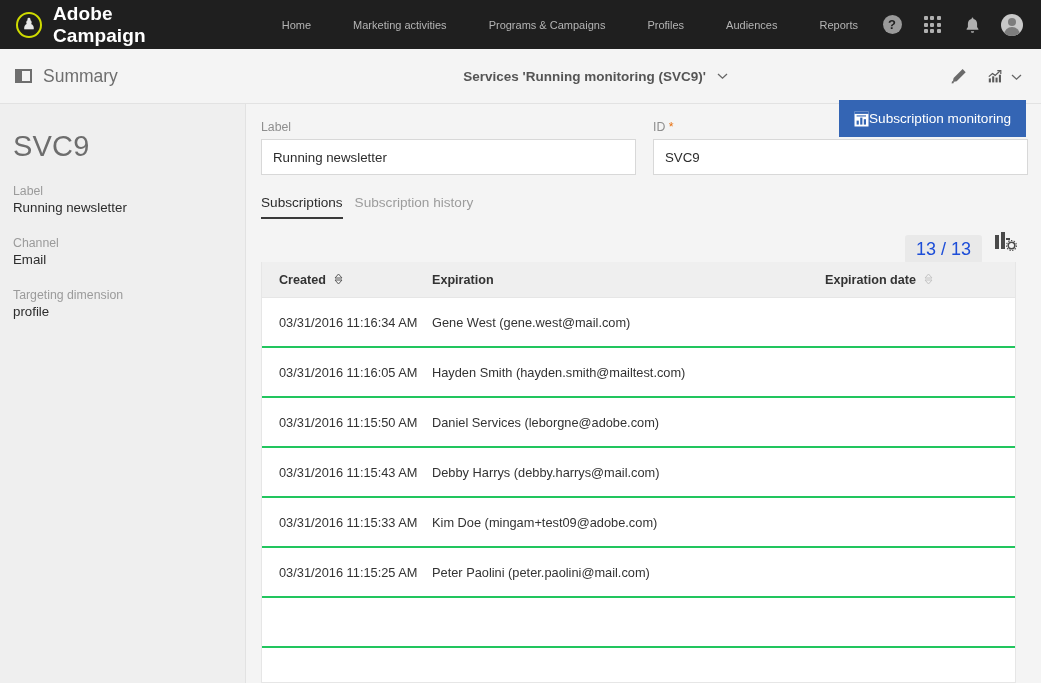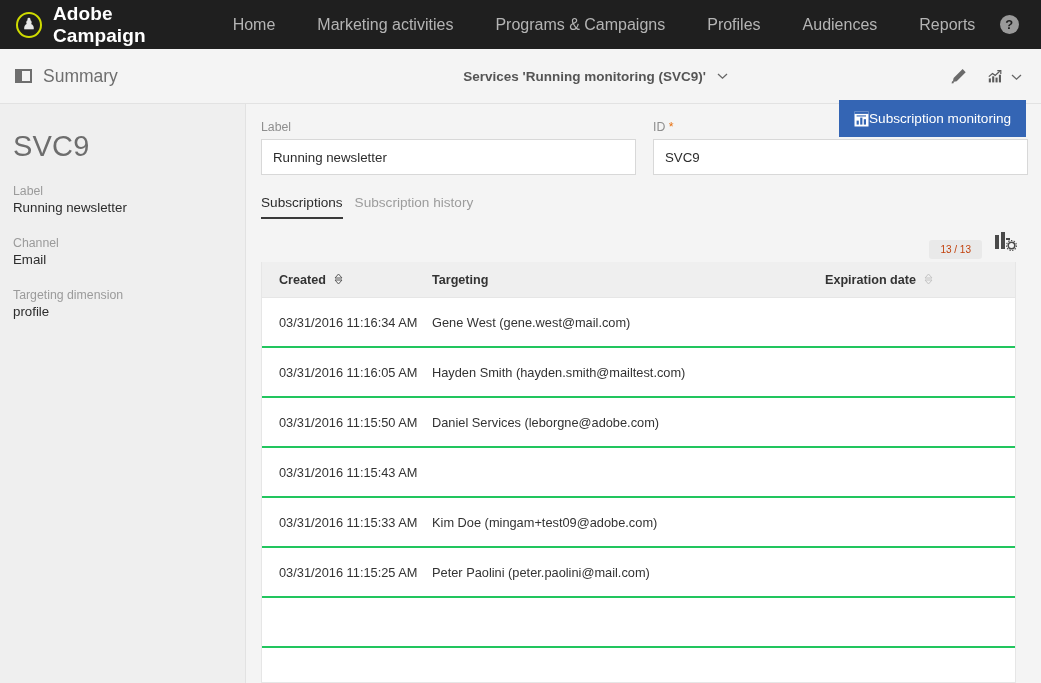--- a/index.html
+++ b/index.html
@@ -18,21 +18,21 @@
   }
   .brand { display: flex; align-items: center; padding-left: 16px; }
   .logo-circle {
     width: 26px; height: 26px; border-radius: 50%;
     border: 2px solid #cfdb00; display: flex; align-items: center; justify-content: center;
     flex: 0 0 26px;
   }
   .logo-glyph { font-size: 15px; color: #e8e8e8; line-height: 1; font-family: "Liberation Serif", serif; font-weight: bold; }
   .brand-name { color: #ffffff; font-size: 19px; font-weight: bold; margin-left: 11px; letter-spacing: .1px; }
   .navlinks { display: flex; align-items: center; margin-left: 66px; }
-  .navlink { color: #b4b4b4; font-size: 16px; padding: 0 21px; cursor: pointer; white-space: nowrap; }
+  .navlink { color: #b4b4b4; font-size: 11px; padding: 0 21px; cursor: pointer; white-space: nowrap; }
   .navicons { margin-left: auto; display: flex; align-items: center; padding-right: 16px; gap: 14px; }
   .icon-btn { width: 26px; height: 26px; display: flex; align-items: center; justify-content: center; cursor: pointer; }
   .help-circle {
     width: 19px; height: 19px; border-radius: 50%; background: #9a9a9a;
     color: #1f1f1f; font-size: 13px; font-weight: bold; display: flex;
     align-items: center; justify-content: center; line-height: 1;
   }
   .grid3 { display: grid; grid-template-columns: repeat(3, 4px); grid-template-rows: repeat(3, 4px); gap: 2.5px; }
   .grid3 i { background: #b0b0b0; border-radius: 1px; display: block; width: 4px; height: 4px; }
   .avatar-circle {
@@ -84,21 +84,21 @@
     font-family: "Liberation Sans", sans-serif;
   }
 
   .tabs { display: flex; align-items: flex-end; padding: 20px 8px 0 15px; gap: 12px; }
   .tab { font-size: 13.6px; color: #9c9c9c; padding-bottom: 7px; cursor: pointer; border-bottom: 2px solid transparent; }
   .tab.active { color: #2c2c2c; border-bottom-color: #3a3a3a; }
 
   .panel { margin: 0 25px 0 15px; flex: 1; display: flex; flex-direction: column; min-height: 0; }
   .panel-toolbar { height: 43px; display: flex; align-items: center; justify-content: flex-end; gap: 13px; padding-right: 0; }
   .count-pill {
-    background: #e9e9e9; color: #c2410c; font-size: 10px; border-radius: 3px;
+    background: #e9e9e9; color: #1d4ed8; font-size: 18px; border-radius: 3px;
     padding: 4px 11px; cursor: default; margin-top: 17px;
   }
   .col-settings { display: flex; align-items: flex-end; gap: 1.5px; cursor: pointer; position: relative; padding-right: 6px; }
   .col-settings span { display: block; width: 4px; background: #4a4a4a; }
   .gear {
     position: absolute; right: -1px; bottom: -2px; width: 11px; height: 11px;
     color: #4a4a4a; font-size: 11px; line-height: 11px; background: #f4f4f4;
   }
 
   .table-wrap { background: #fff; border: 1px solid #e6e6e6; border-top: none; overflow: hidden; flex: 1; min-height: 0; }
@@ -295,21 +295,21 @@
             <div class="th c1">
               <span>Created</span>
               <span class="sorticon">
                 <svg width="9" height="12" viewBox="0 0 9 12" aria-hidden="true">
                   <path d="M4.5 1L8 5H1z" fill="none" stroke="#5b5b5b" stroke-width="1"></path>
                   <path d="M4.5 11L8 7H1z" fill="none" stroke="#5b5b5b" stroke-width="1"></path>
                 </svg>
               </span>
             </div>
             <div class="th c2">
-              <span>Targeting</span>
+              <span>Expiration</span>
             </div>
             <div class="th c3">
               <span>Expiration date</span>
               <span class="sorticon dim">
                 <svg width="9" height="12" viewBox="0 0 9 12" aria-hidden="true">
                   <path d="M4.5 1L8 5H1z" fill="none" stroke="#c4c4c4" stroke-width="1"></path>
                   <path d="M4.5 11L8 7H1z" fill="none" stroke="#c4c4c4" stroke-width="1"></path>
                 </svg>
               </span>
             </div>
@@ -325,20 +325,21 @@
             <div class="td c2">Hayden Smith (hayden.smith@mailtest.com)</div>
             <div class="td c3"></div>
           </div>
           <div class="trow">
             <div class="td c1">03/31/2016 11:15:50 AM</div>
             <div class="td c2">Daniel Services (leborgne@adobe.com)</div>
             <div class="td c3"></div>
           </div>
           <div class="trow">
             <div class="td c1">03/31/2016 11:15:43 AM</div>
+            <div class="td c2">Debby Harrys (debby.harrys@mail.com)</div>
             <div class="td c3"></div>
           </div>
           <div class="trow">
             <div class="td c1">03/31/2016 11:15:33 AM</div>
             <div class="td c2">Kim Doe (mingam+test09@adobe.com)</div>
             <div class="td c3"></div>
           </div>
           <div class="trow">
             <div class="td c1">03/31/2016 11:15:25 AM</div>
             <div class="td c2">Peter Paolini (peter.paolini@mail.com)</div>

